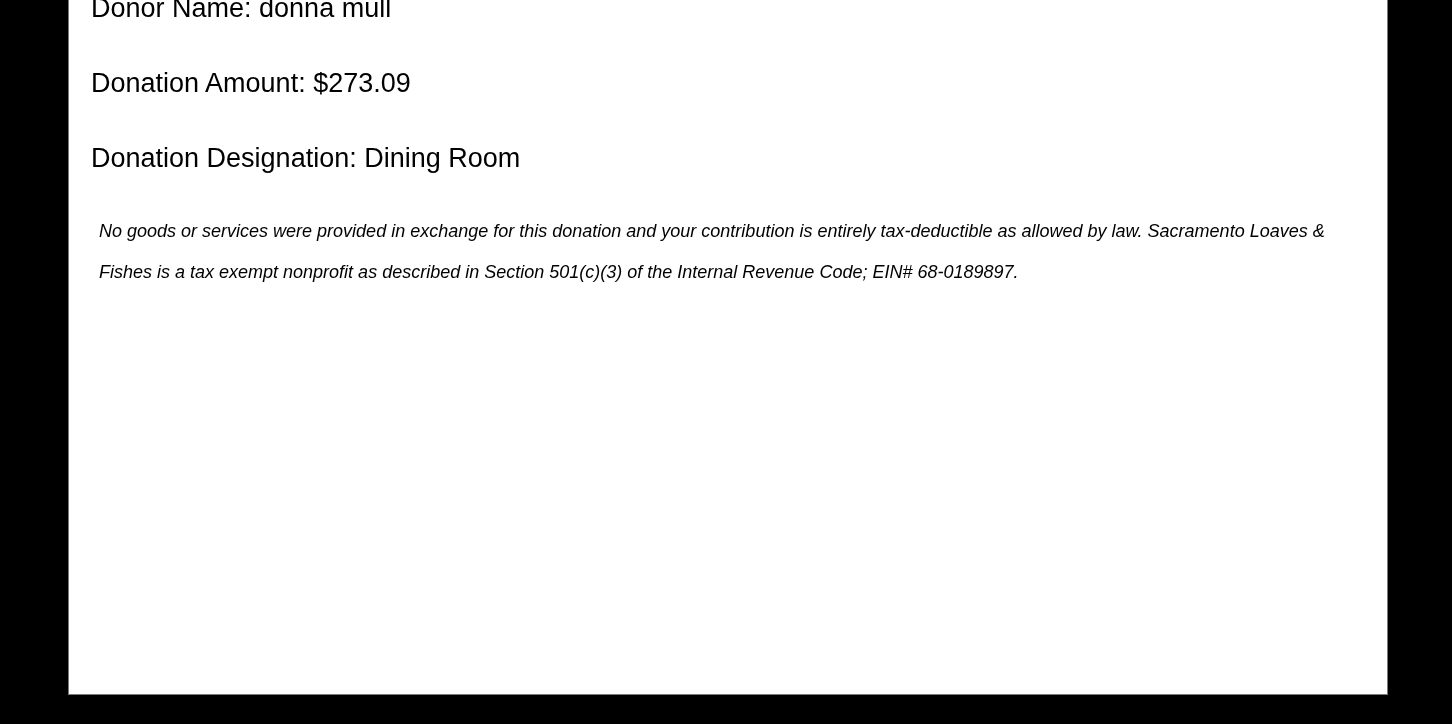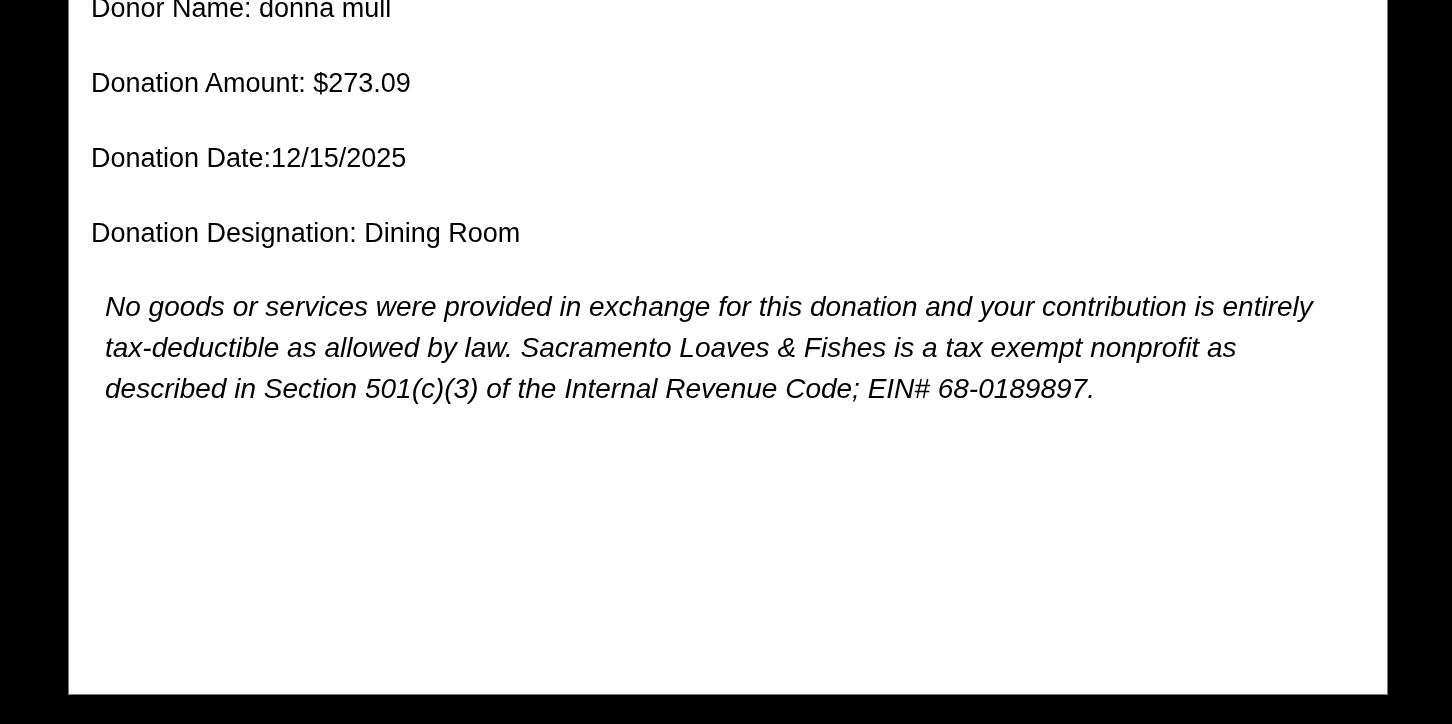--- a/index.html
+++ b/index.html
@@ -41,34 +41,33 @@
     color: #000000;
     margin: 0;
     padding: 0;
     white-space: nowrap;
   }
   .line-donor { margin-top: 30px; }
   .line-amount { margin-top: 41px; }
   .line-date { margin-top: 41px; }
   .line-designation { margin-top: 41px; }
   .disclaimer {
-    font-size: 28px;
+    font-size: 18px;
     line-height: 41px;
     font-style: italic;
     color: #000000;
-    margin: 36px 0 0 14px;
+    margin: 36px 0 0 8px;
     max-width: 1285px;
   }
 </style>
 </head>
 <body>
 
 <div class="page">
   <div class="receipt-panel">
     <div class="receipt-body">
       <p class="line line-donor">Donor Name: donna mull</p>
       <p class="line line-amount">Donation Amount: $273.09</p>
-      <p class="line line-date">Donation Date:12/15/2025</p>
       <p class="line line-designation">Donation Designation: Dining Room</p>
       <p class="disclaimer">No goods or services were provided in exchange for this donation and your contribution is entirely tax-deductible as allowed by law. Sacramento Loaves &amp; Fishes is a tax exempt nonprofit as described in Section 501(c)(3) of the Internal Revenue Code; EIN# 68-0189897.</p>
     </div>
   </div>
 </div>
 
 </body></html>

